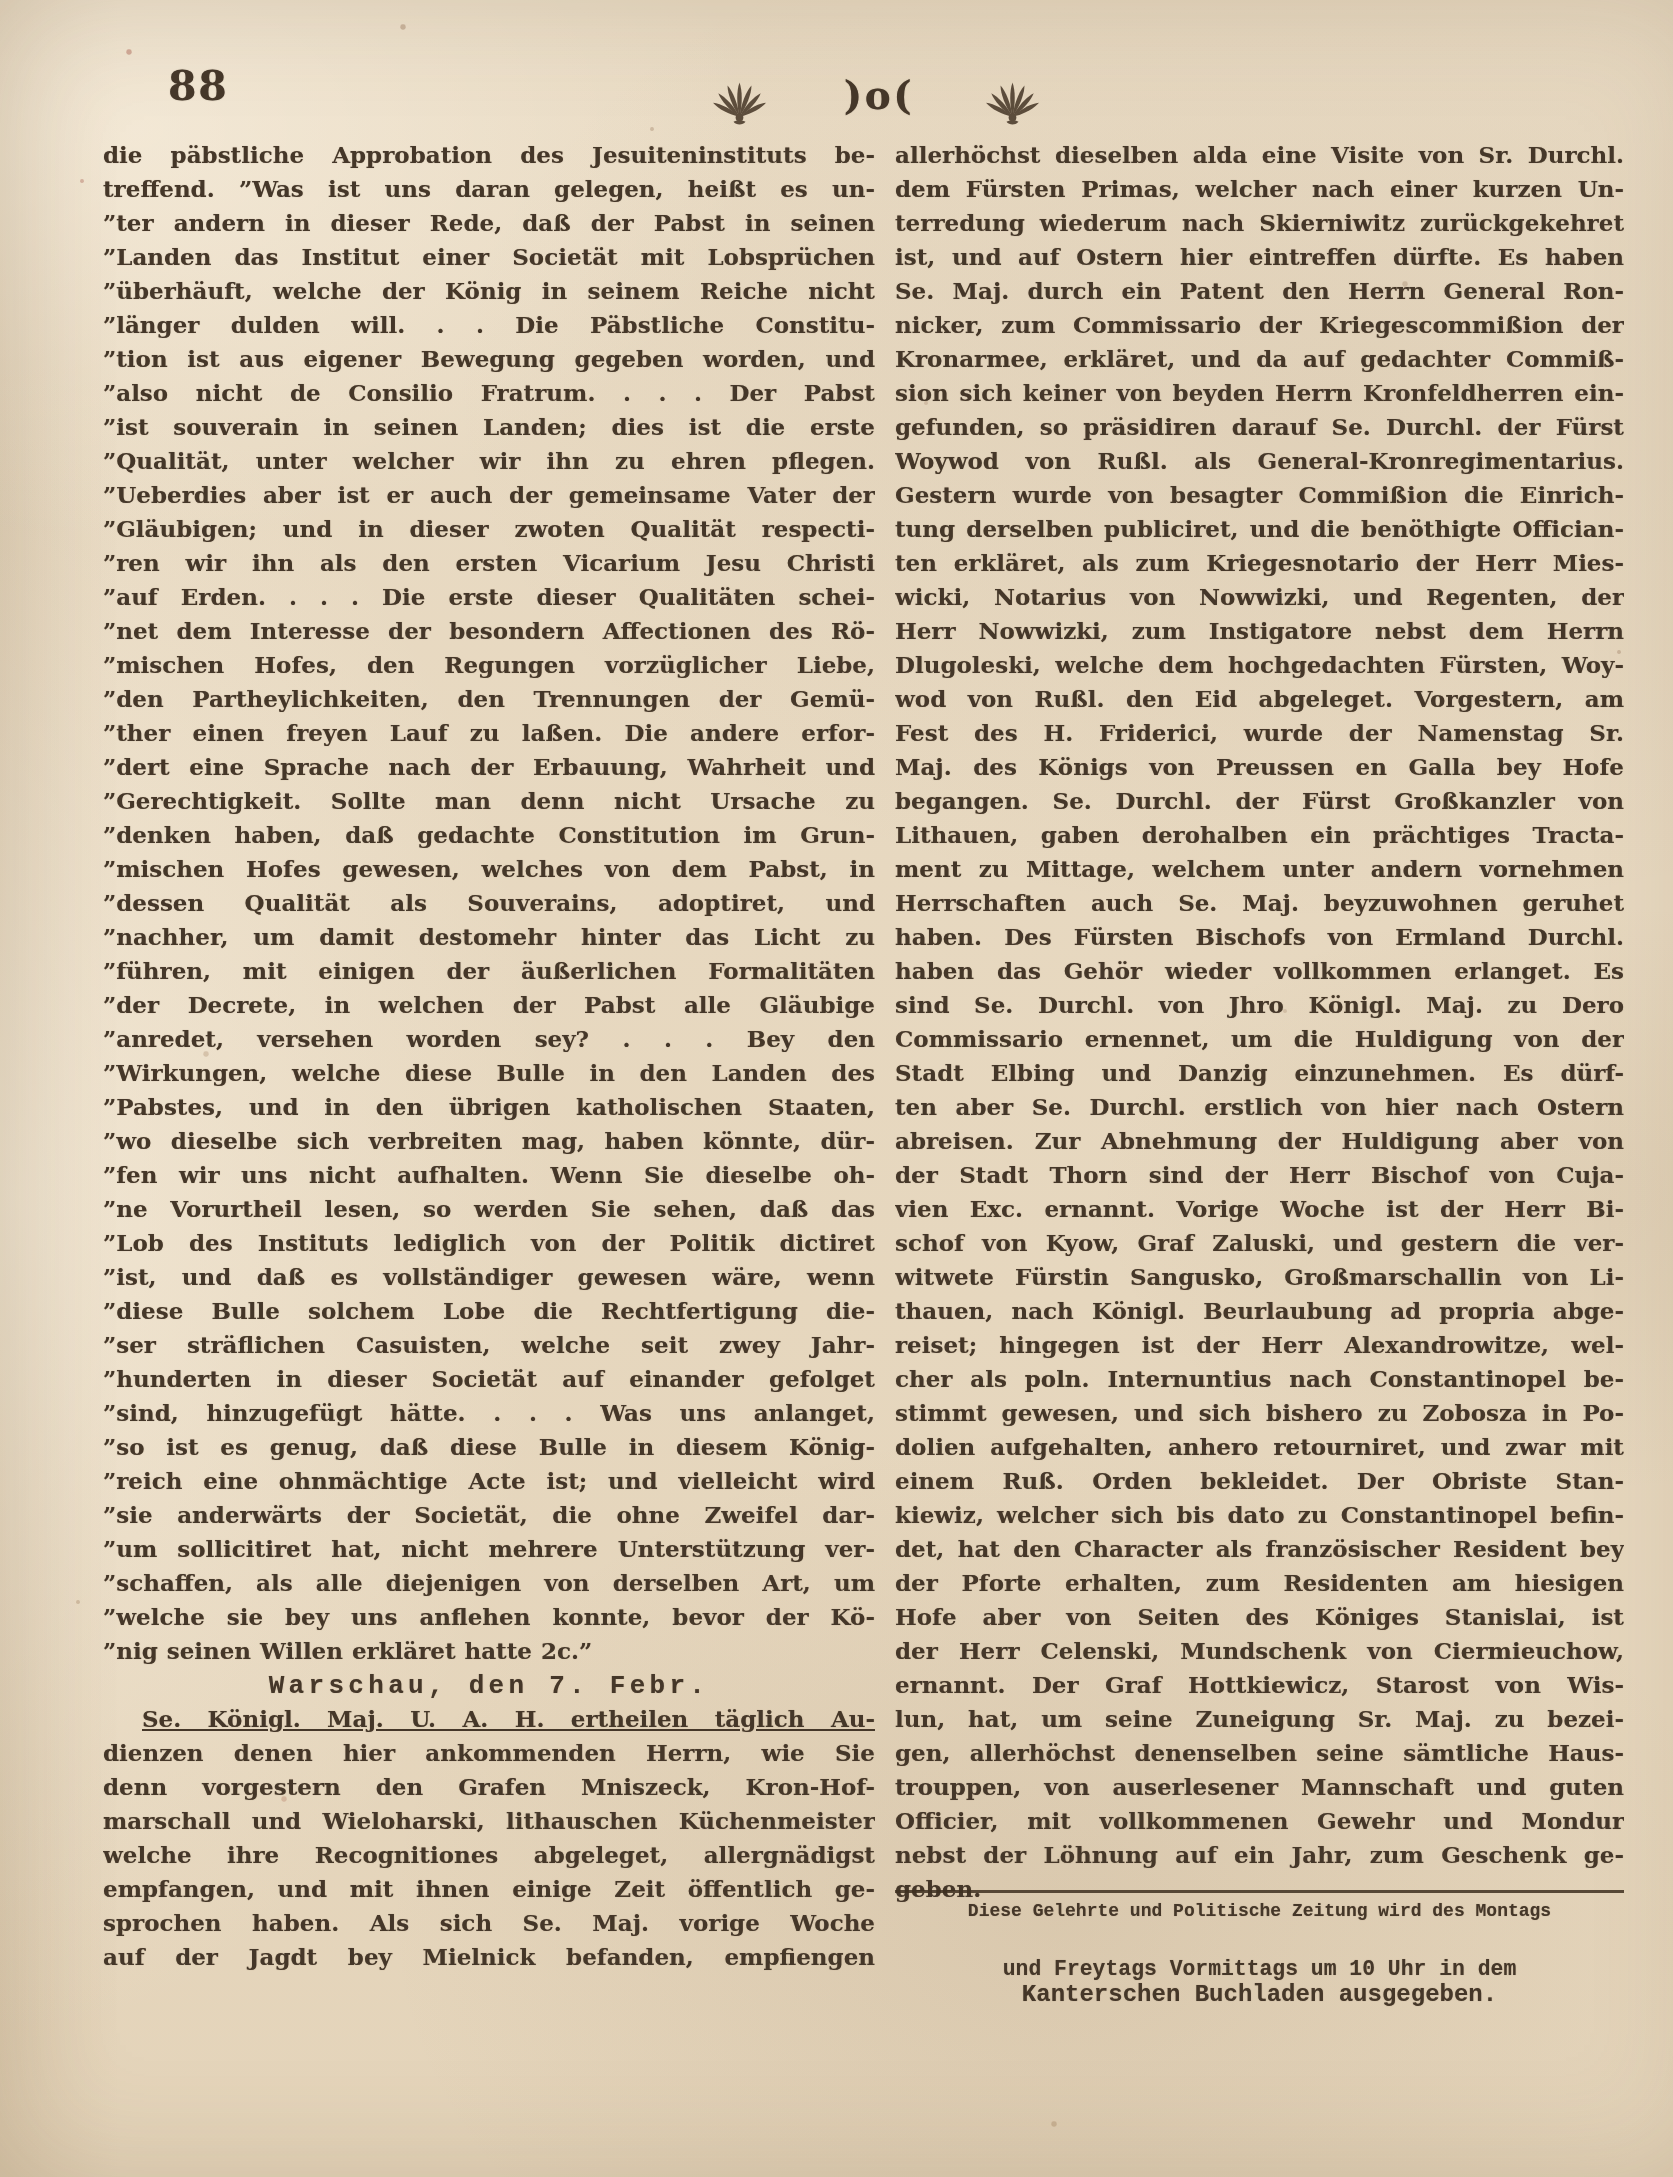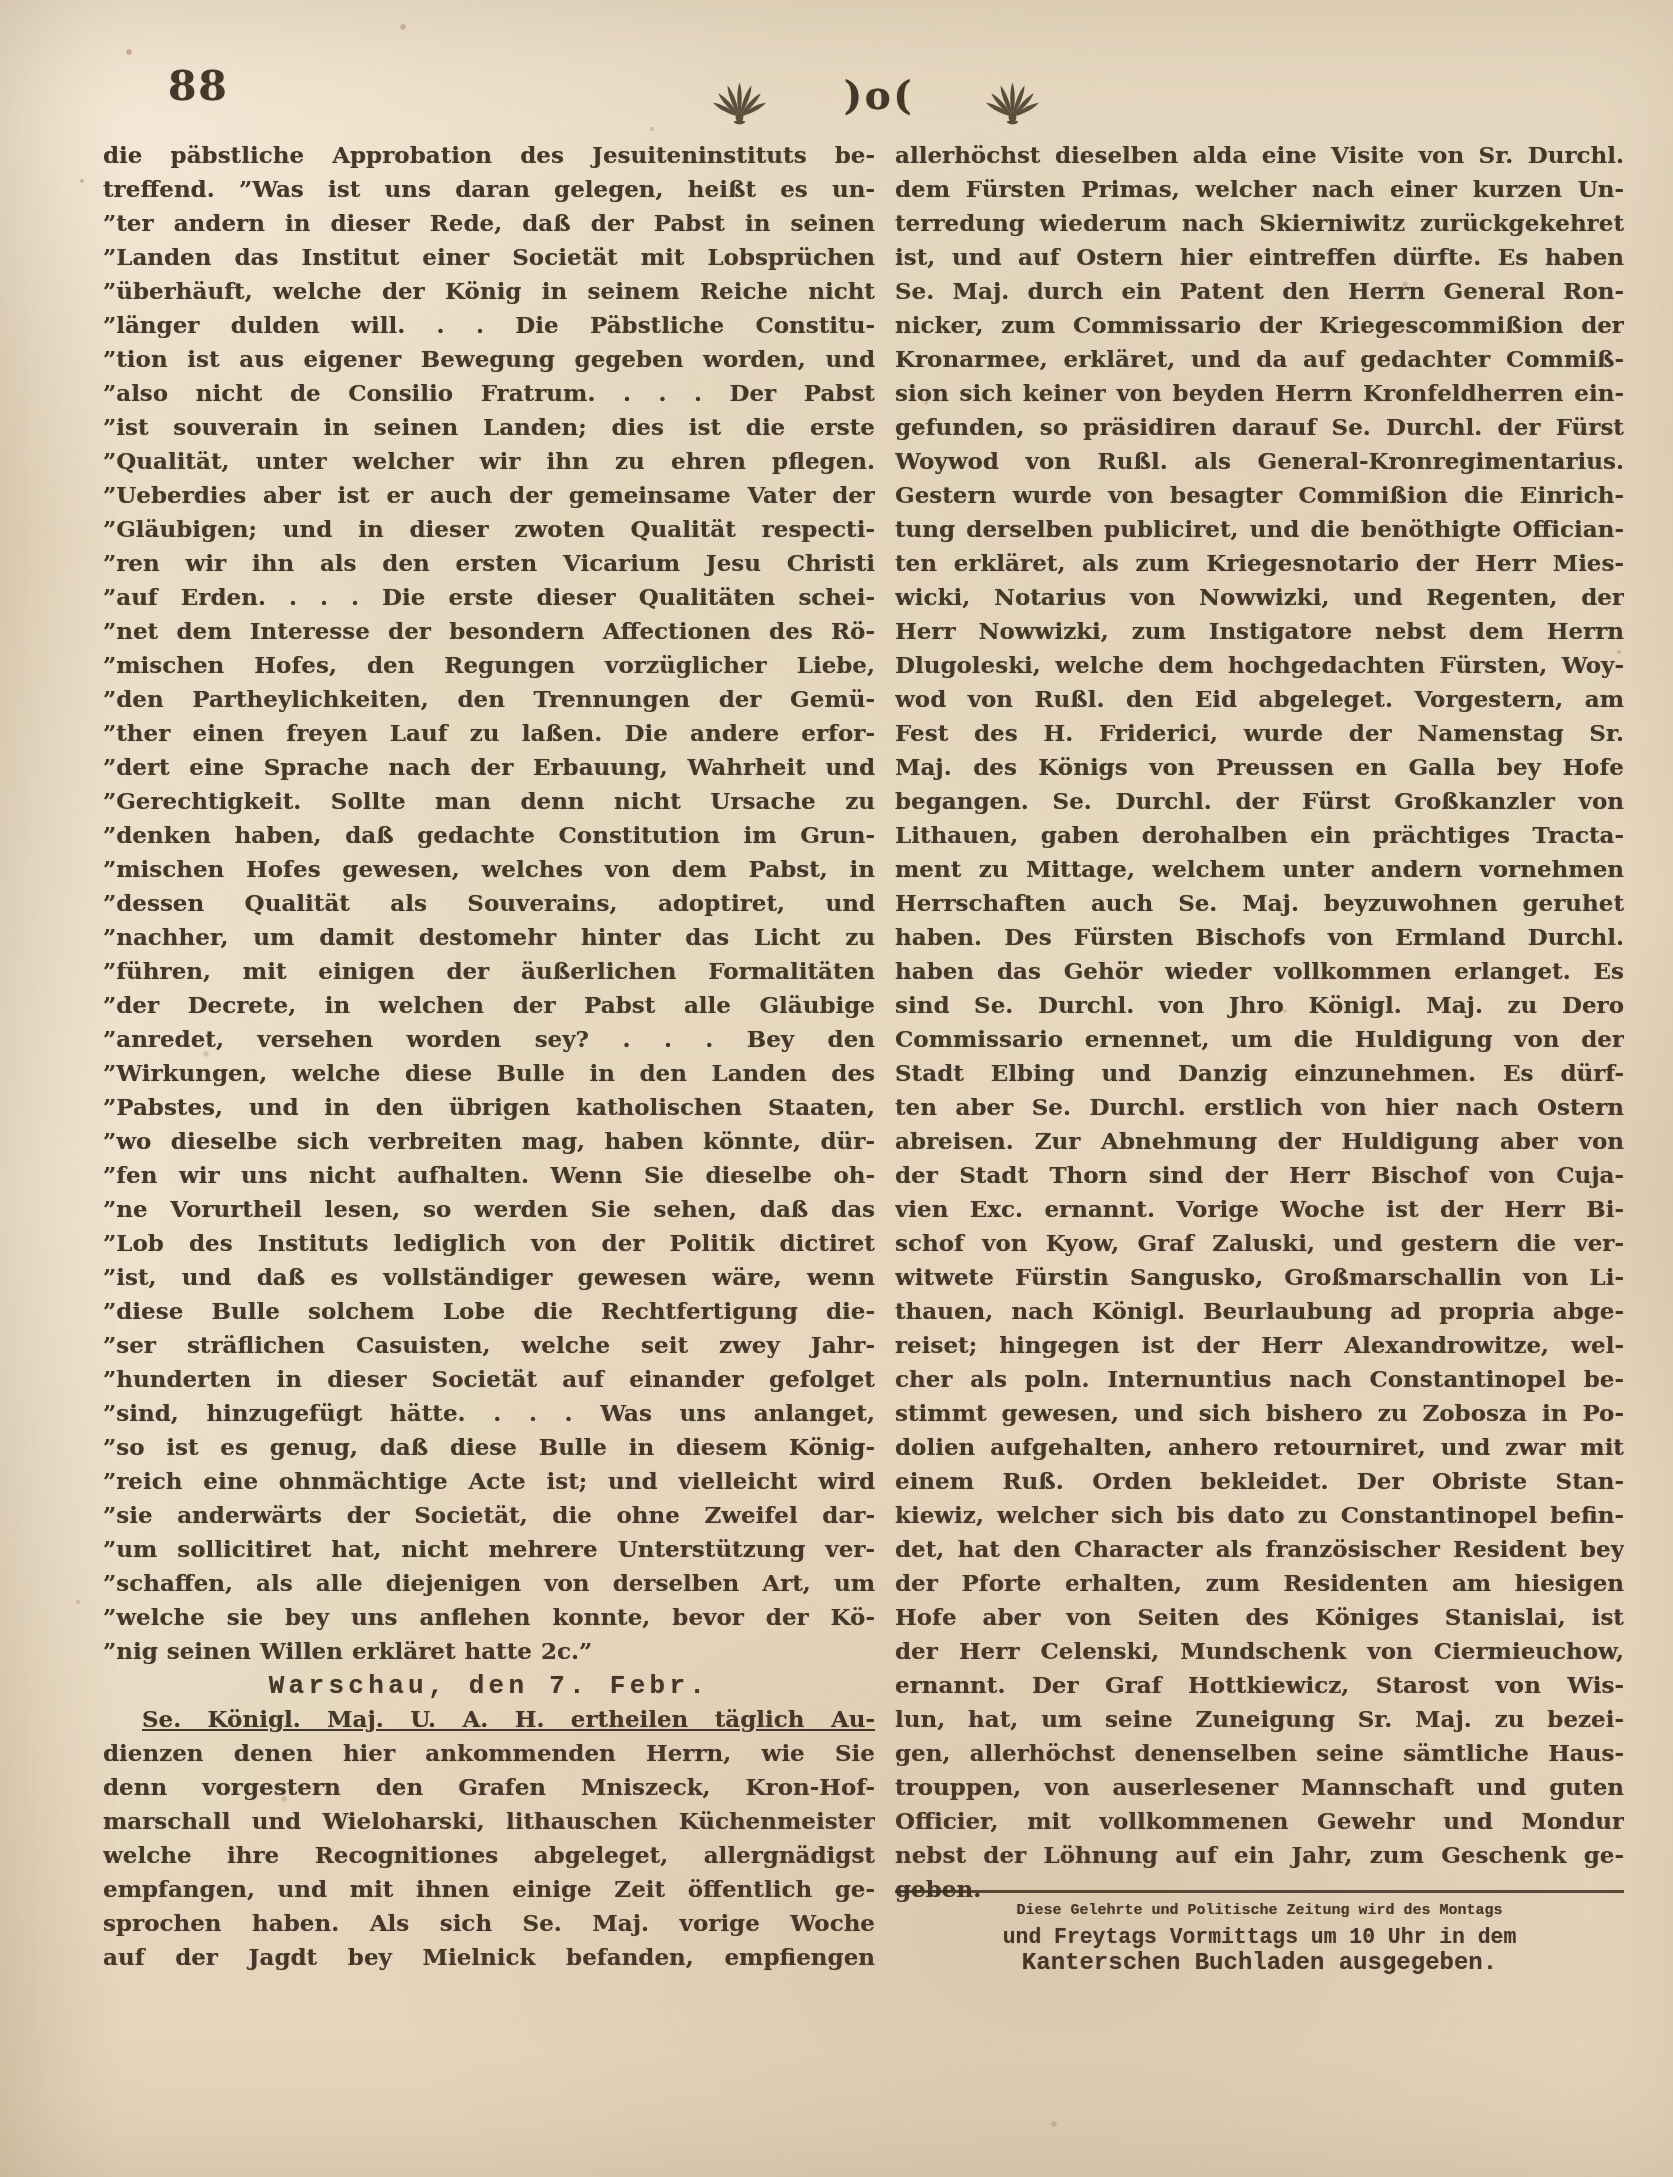--- a/index.html
+++ b/index.html
@@ -245,18 +245,18 @@
       <div class="line j">ernannt.  Der Graf Hottkiewicz, Starost von Wis-</div>
       <div class="line j">lun, hat, um seine Zuneigung Sr. Maj. zu bezei-</div>
       <div class="line j">gen, allerhöchst denenselben seine sämtliche Haus-</div>
       <div class="line j">trouppen, von auserlesener Mannschaft und guten</div>
       <div class="line j">Officier, mit vollkommenen Gewehr und Mondur</div>
       <div class="line j">nebst der Löhnung auf ein Jahr, zum Geschenk ge-</div>
       <div class="line l">geben.</div>
     </div>
 
   <div id="footer-block">
-      <div class="line c footer-line" style="height: 26px; letter-spacing: 0px; font-size: 15px;">Diese Gelehrte und Politische Zeitung wird des Montags</div>
-      <div class="line c footer-line" style="height: 26px; letter-spacing: 0px; font-size: 21.4px;">und Freytags Vormittags um 10 Uhr in dem</div>
+      <div class="line c footer-line" style="height: 26px; letter-spacing: 0px; font-size: 18px;">Diese Gelehrte und Politische Zeitung wird des Montags</div>
+      <div class="line c footer-line" style="height: 26px; letter-spacing: 0px; font-size: 21.4px; margin-top: 32px;">und Freytags Vormittags um 10 Uhr in dem</div>
       <div class="line c footer-line" style="height: 26px; letter-spacing: 0px; font-size: 24px;">Kanterschen Buchladen ausgegeben.</div>
     </div>
 </div>
 
 
 </body></html>

